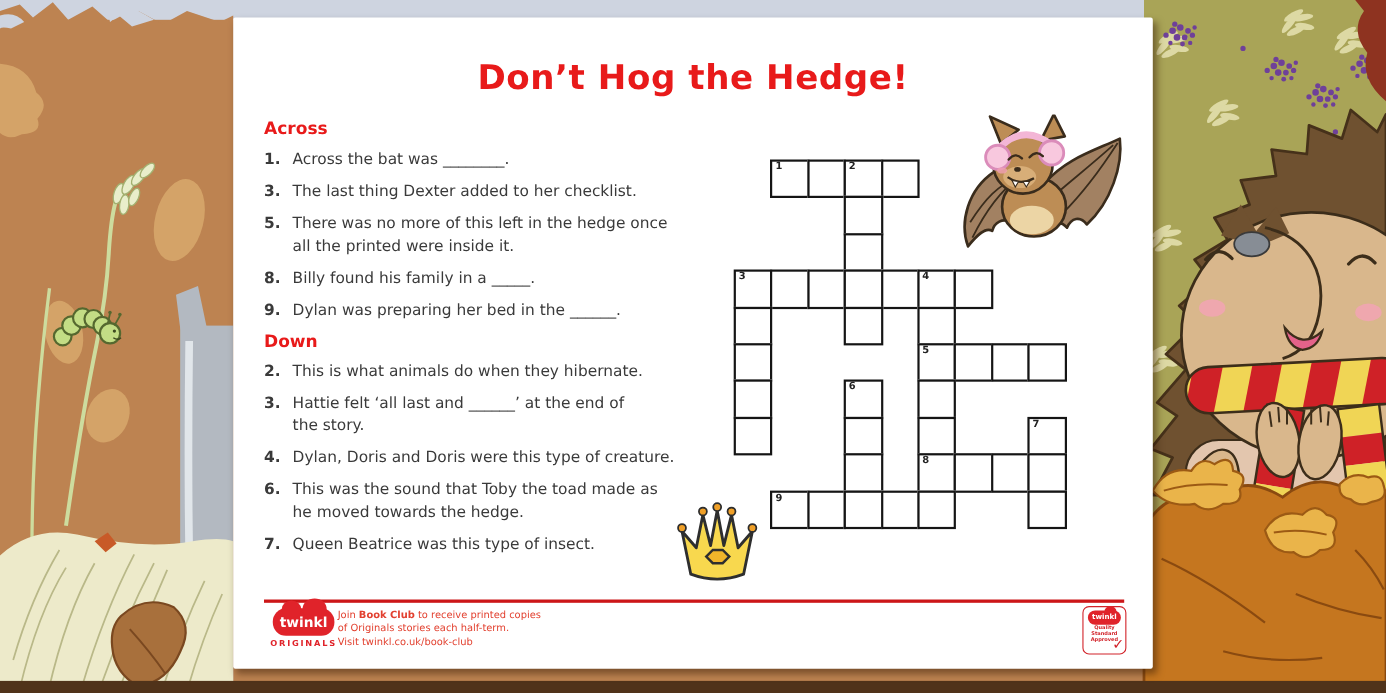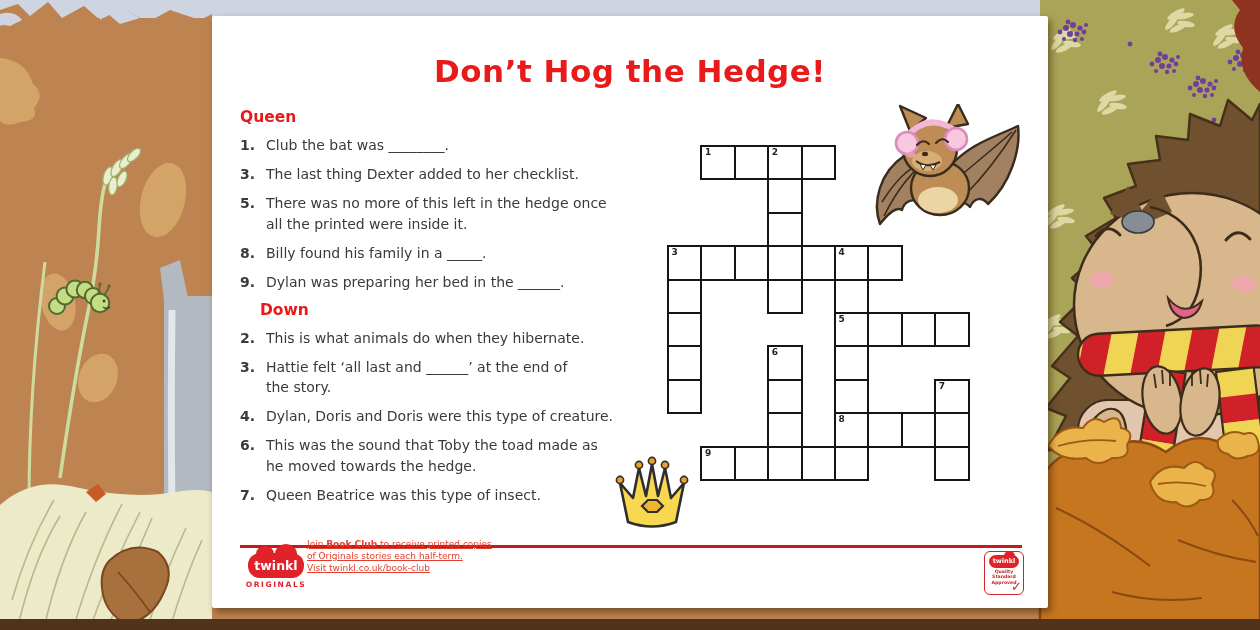--- a/index.html
+++ b/index.html
@@ -7,21 +7,21 @@
   .stage{position:absolute;inset:0;width:1260px;height:630px;}
   .bg{position:absolute;left:0;top:0;}
   
   .card{position:absolute;left:212px;top:16px;width:836px;height:592px;background:#ffffff;
     border-radius:2px;box-shadow:3px 4px 7px rgba(55,28,6,.5);}
   .title{position:absolute;top:37px;left:0;width:100%;text-align:center;
     font-size:31px;font-weight:bold;color:#e81a1a;letter-spacing:.5px;}
   
   .clues{position:absolute;left:28px;top:92px;width:396px;}
   .clue-heading{color:#e81a1a;font-weight:bold;font-size:15.5px;margin:0 0 9px;}
-  .clue-heading.down{margin-top:5px;margin-left:20px;}
+  .clue-heading.down{margin-top:5px;}
   .clue{display:flex;margin:0 0 8.5px;font-size:14px;line-height:20.5px;color:#3a3a3a;}
   .clue .cnum{width:26px;flex:none;font-weight:bold;}
   .clue .ctext{flex:1;white-space:pre-wrap;}
   
   .grid{position:absolute;left:455px;top:129px;width:304px;height:338px;}
   .cell{position:absolute;width:35.4px;height:35.4px;box-sizing:border-box;
     border:2px solid #151515;background:#fff;}
   .cellnum{position:absolute;top:0px;left:2.5px;font-size:9px;font-weight:bold;color:#222;}
   
   .bat{position:absolute;left:658px;top:88px;width:152px;height:138px;}
@@ -30,21 +30,21 @@
   .footer-rule{position:absolute;left:28px;top:529px;width:782px;height:2.5px;background:#cc1618;}
   .logo{position:absolute;left:33px;top:537px;width:62px;text-align:center;}
   .logo-cloud{position:relative;width:56px;height:25px;margin:0 auto;background:#e0232a;
     border-radius:12px;color:#fff;font-weight:bold;font-size:12.5px;line-height:25px;}
   .logo-cloud::before{content:"";position:absolute;left:8px;top:-7px;width:18px;height:16px;
     background:#e0232a;border-radius:50%;}
   .logo-cloud::after{content:"";position:absolute;right:7px;top:-9px;width:22px;height:20px;
     background:#e0232a;border-radius:50%;}
   .logo-cloud span{position:relative;z-index:2;}
   .logo-sub{margin-top:2px;font-size:7.5px;font-weight:bold;color:#e0232a;letter-spacing:1.6px;}
-  .booktext{position:absolute;left:95px;top:523px;font-size:9px;line-height:11.8px;color:#e2402f;text-decoration:underline;}
+  .booktext{position:absolute;left:95px;top:539px;font-size:9px;line-height:11.8px;color:#e2402f;}
   .booktext b{font-weight:bold;}
   .badge{position:absolute;left:772px;top:535px;width:40px;height:44px;box-sizing:border-box;
     border:1.6px solid #d2232a;border-radius:6px;background:#fff;text-align:center;}
   .badge-cloud{position:relative;width:30px;height:13px;margin:3px auto 1px;background:#e0232a;
     border-radius:7px;color:#fff;font-weight:bold;font-size:6.5px;line-height:13px;}
   .badge-cloud::after{content:"";position:absolute;right:4px;top:-4px;width:11px;height:10px;
     background:#e0232a;border-radius:50%;}
   .badge-cloud span{position:relative;z-index:2;}
   .badge-line{font-size:4.6px;line-height:5.4px;color:#d2232a;font-weight:bold;}
   .badge-check{position:absolute;right:1px;bottom:0px;font-size:13px;color:#d2232a;font-weight:bold;}
@@ -231,25 +231,25 @@
     </g>
 
     <rect x="0" y="619" width="1260" height="11" fill="#50331a"></rect>
   </svg>
 
   <div class="card">
 
     <div class="title">Don’t Hog the Hedge!</div>
 
     <div class="clues">
-      <div class="clue-heading">Queen</div>
+      <div class="clue-heading">Across</div>
       <div id="across-list">
           <div class="clue">
             <span class="cnum">1.</span>
-            <span class="ctext">Club the bat was ________.</span>
+            <span class="ctext">Across the bat was ________.</span>
           </div>
           <div class="clue">
             <span class="cnum">3.</span>
             <span class="ctext">The last thing Dexter added to her checklist.</span>
           </div>
           <div class="clue">
             <span class="cnum">5.</span>
             <span class="ctext">There was no more of this left in the hedge once
 all the printed were inside it.</span>
           </div>

